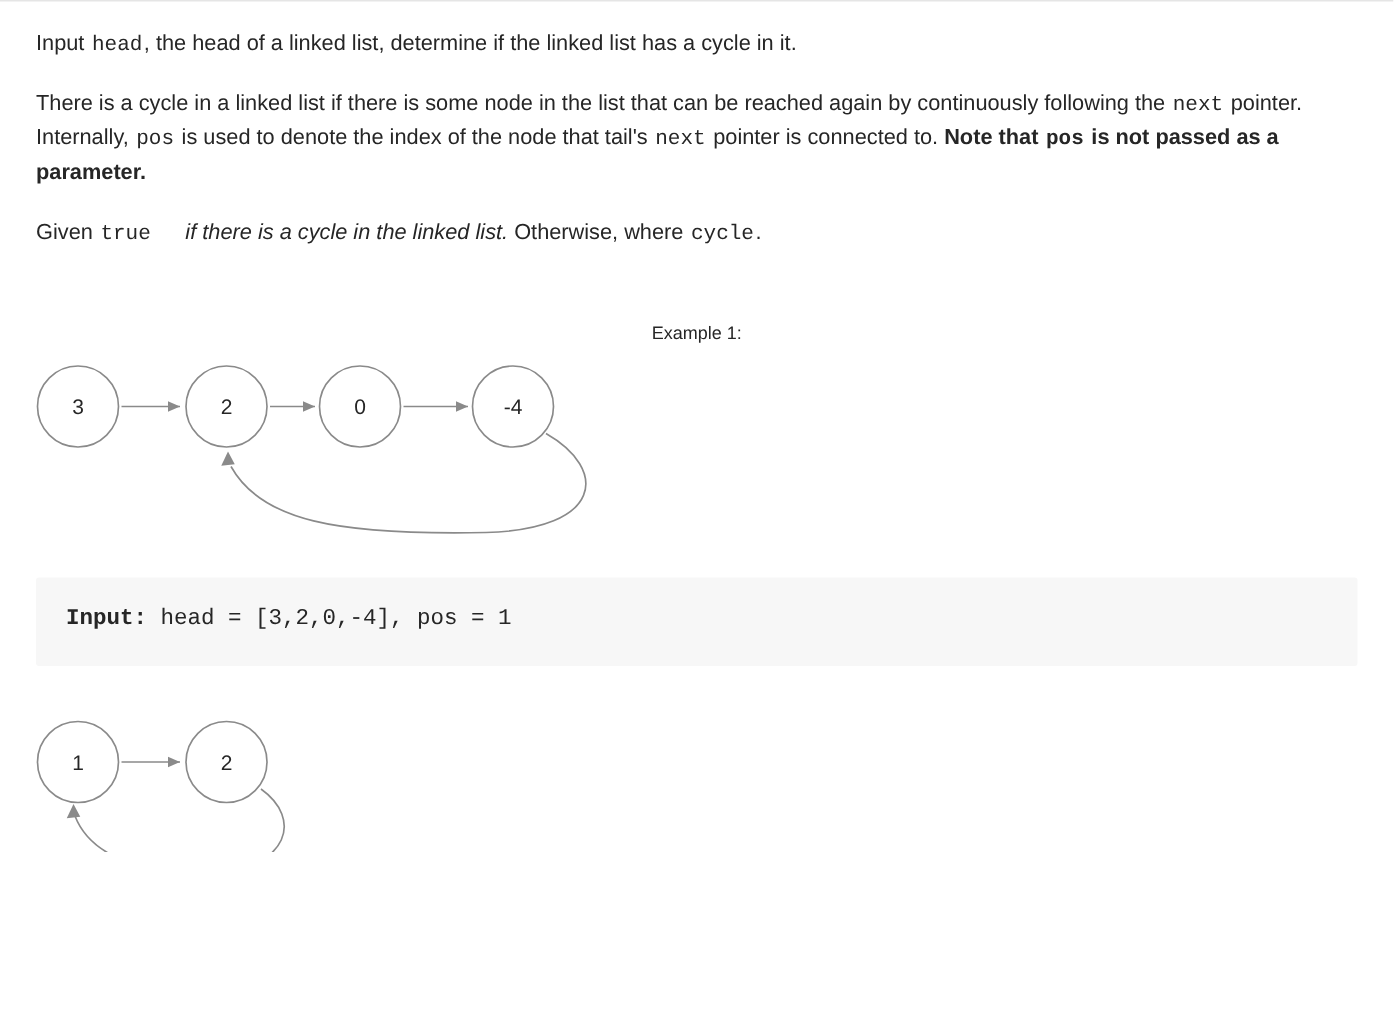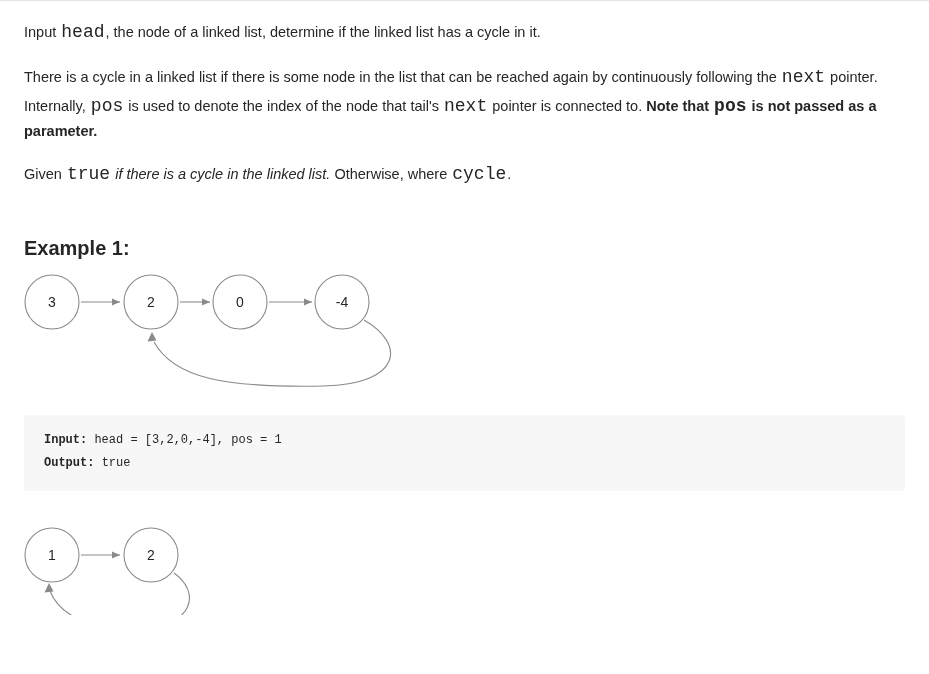--- a/index.html
+++ b/index.html
@@ -32,58 +32,59 @@
     margin: 0 0 0 0;
     color: #262626;
     max-width: 885px;
   }
   .spacer-1 { height: 18px; }
   .spacer-2 { height: 17px; }
   .spacer-3 { height: 17px; }
   .spacer-ex { height: 48px; }
   code.inline {
     font-family: "Liberation Mono", "DejaVu Sans Mono", monospace;
-    font-size: 18px;
+    font-size: 14px;
     color: #262626;
     background: transparent;
     padding: 0 1px;
   }
   .bold { font-weight: bold; }
-  .ital { font-style: italic; }
+  .ital { font-style: italic; margin-left: 18px; }
   h4.example-title {
-    font-size: 20px;
-    font-weight: bold;
+    font-size: 12px;
+    font-weight: normal;
     margin: 0;
     color: #262626;
+    text-align: center;
   }
   .diagram { margin-top: 12px; }
   .codeblock {
     background: #f7f7f7;
     border-radius: 2px;
     padding: 14px 20px 16px 20px;
     font-family: "Liberation Mono", "DejaVu Sans Mono", monospace;
-    font-size: 12px;
+    font-size: 15px;
     line-height: 1.92;
     color: #262626;
     width: 881px;
     margin-top: 14px;
     white-space: pre-wrap;
   }
   .codeblock .lbl { font-weight: bold; }
   .cb-line { display: block; }
 </style>
 </head>
 <body>
 
 <div class="page">
   <div class="topline"></div>
 
   <div class="spacer-1"></div>
 
-  <p class="para"><span>Input</span> <code class="inline">head</code><span>, the node of a linked list, determine if the linked list has a cycle in it.</span></p>
+  <p class="para"><span>Input</span> <code class="inline">head</code><span>, the head of a linked list, determine if the linked list has a cycle in it.</span></p>
 
   <div class="spacer-2"></div>
 
   <p class="para"><span>There is a cycle in a linked list if there is some node in the list that can be reached again by continuously following the</span> <code class="inline">next</code> <span>pointer. Internally,</span> <code class="inline">pos</code> <span>is used to denote the index of the node that tail's</span> <code class="inline">next</code> <span>pointer is connected to.</span> <span class="bold">Note that</span> <code class="inline bold">pos</code> <span class="bold">is not passed as a parameter.</span></p>
 
   <div class="spacer-3"></div>
 
   <p class="para"><span>Given</span> <code class="inline">true</code> <span class="ital">if there is a cycle in the linked list.</span> <span>Otherwise, where</span> <code class="inline">cycle</code><span>.</span></p>
 
   <div class="spacer-ex"></div>
@@ -110,21 +111,21 @@
       </g>
       <g font-family="Liberation Sans, sans-serif" font-size="14" fill="#262626" text-anchor="middle">
         <text x="28" y="35">3</text>
         <text x="127" y="35">2</text>
         <text x="216" y="35">0</text>
         <text x="318" y="35">-4</text>
       </g>
     </svg>
   </div>
 
-  <div class="codeblock"><span class="cb-line"><span class="lbl">Input:</span> <span>head = [3,2,0,-4], pos = 1</span></span><span class="cb-line"><span class="lbl">Output:</span> <span>true</span></span></div>
+  <div class="codeblock"><span class="cb-line"><span class="lbl">Input:</span> <span>head = [3,2,0,-4], pos = 1</span></span></div>
 
   <div style="height:22px"></div>
 
 
   <div class="diagram">
     <svg width="240" height="90" viewBox="0 0 240 90">
       <g fill="none" stroke="#8a8a8a" stroke-width="1.1">
         <circle cx="28" cy="30" r="27"></circle>
         <circle cx="127" cy="30" r="27"></circle>
         <path d="M57 30 L96 30"></path>

